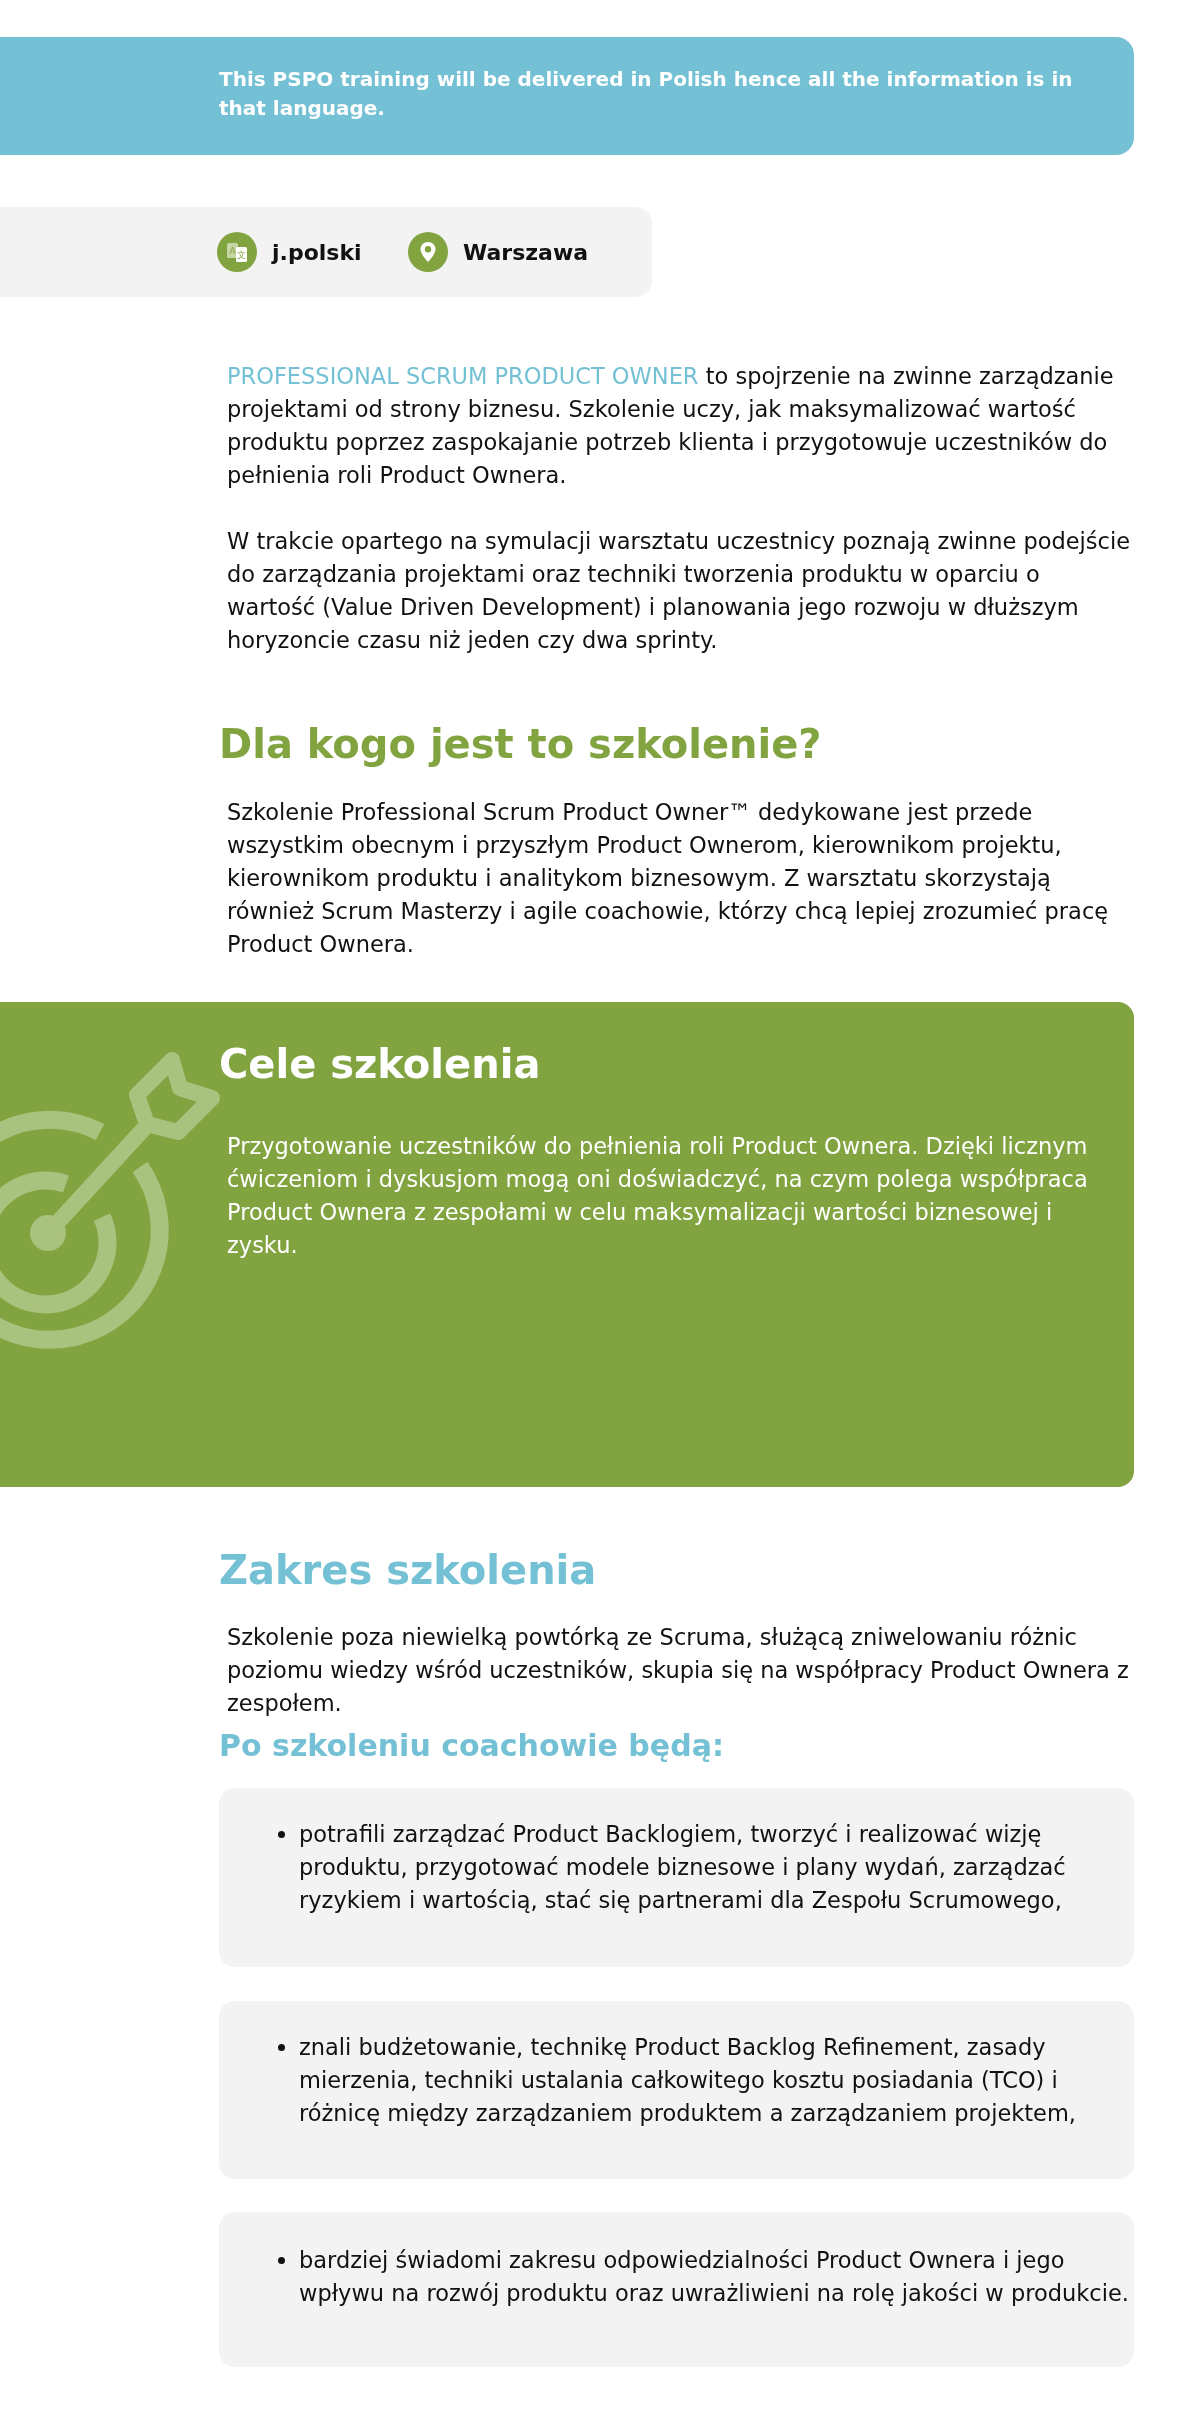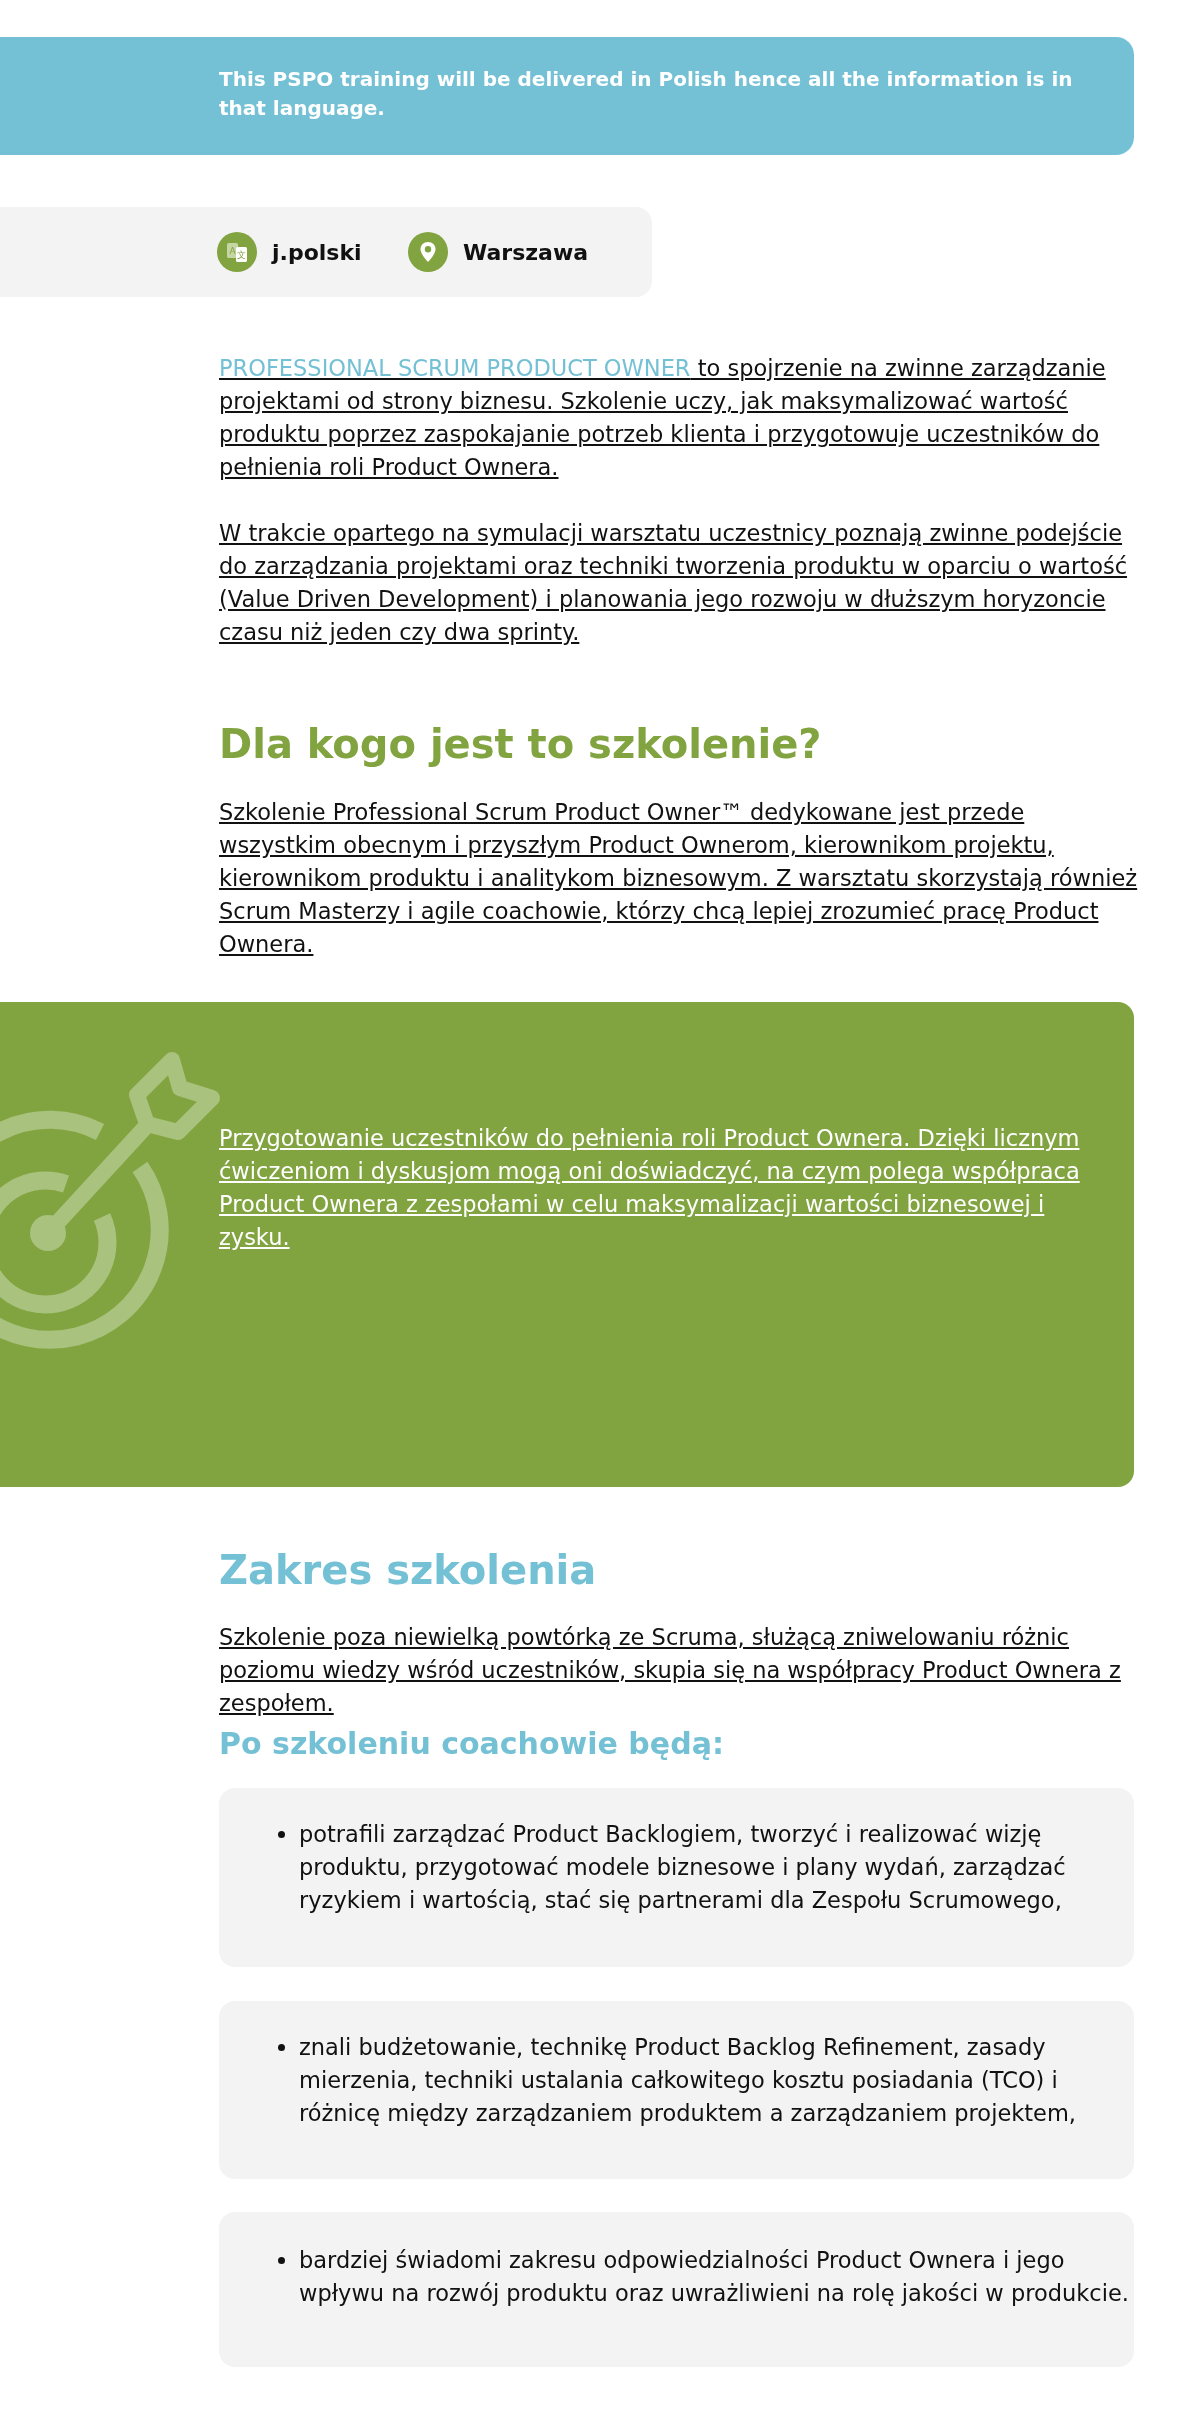--- a/index.html
+++ b/index.html
@@ -20,21 +20,21 @@
       left: 0; top: 207px; width: 652px; height: 90px;
       background: #f3f3f3; border-radius: 0 16px 16px 0;
     }
     .meta-item { position: absolute; top: 25px; display: flex; align-items: center; }
     .meta-icon {
       width: 40px; height: 40px; border-radius: 50%; background: #82a440;
       display: flex; align-items: center; justify-content: center;
     }
     .meta-label { margin-left: 15px; font-weight: bold; font-size: 22px; color: #111; }
     .content { left: 219px; width: 920px; }
-    p.body-text { margin: 0; font-size: 22.5px; line-height: 33px; text-decoration: underline; }
+    p.body-text { margin: 8px; font-size: 22.5px; line-height: 33px; }
     .accent-blue { color: #74c0d4; }
     h2.section { margin: 0; font-size: 40px; line-height: 48px; font-weight: bold; }
     .green-heading { color: #82a440; }
     .blue-heading { color: #74c0d4; }
     .goals {
       left: 0; top: 1002px; width: 1134px; height: 485px;
       background: #82a440; border-radius: 0 16px 16px 0; overflow: hidden;
     }
     .goals h2 { color: #ffffff; position: absolute; left: 219px; top: 38px; }
     .goals .body-text { color: #ffffff; }
@@ -90,20 +90,21 @@
 <div class="abs goals">
   <svg class="target-icon" width="230" height="400" viewBox="0 0 230 400">
     <g fill="none" stroke="#a9c27d" stroke-width="18" stroke-linecap="butt">
       <path d="M 100 130 A 110 110 0 1 0 140 165"></path>
       <path d="M 66 182 A 62 62 0 1 0 102 215"></path>
     </g>
     <circle cx="48" cy="231" r="18" fill="#a9c27d"></circle>
     <line x1="48" y1="231" x2="150" y2="120" stroke="#a9c27d" stroke-width="16"></line>
     <path d="M 137 93 L 172 58 L 180 86 L 212 96 L 178 130 L 147 122 Z" fill="none" stroke="#a9c27d" stroke-width="16" stroke-linejoin="round"></path>
   </svg>
+  <h2 class="section">Cele szkolenia</h2>
   <div class="goals-text">
     <p class="body-text">Przygotowanie uczestników do pełnienia roli Product Ownera. Dzięki licznym ćwiczeniom i dyskusjom mogą oni doświadczyć, na czym polega współpraca Product Ownera z zespołami w celu maksymalizacji wartości biznesowej i zysku.</p>
   </div>
 </div>
 
 <div class="abs content" style="top:1546px;">
   <h2 class="section blue-heading">Zakres szkolenia</h2>
   <p class="body-text" style="margin-top:27px;">Szkolenie poza niewielką powtórką ze Scruma, służącą zniwelowaniu różnic poziomu wiedzy wśród uczestników, skupia się na współpracy Product Ownera z zespołem.</p>
   <h3 class="subheading" style="margin-top:6px;">Po szkoleniu coachowie będą:</h3>
 </div>

